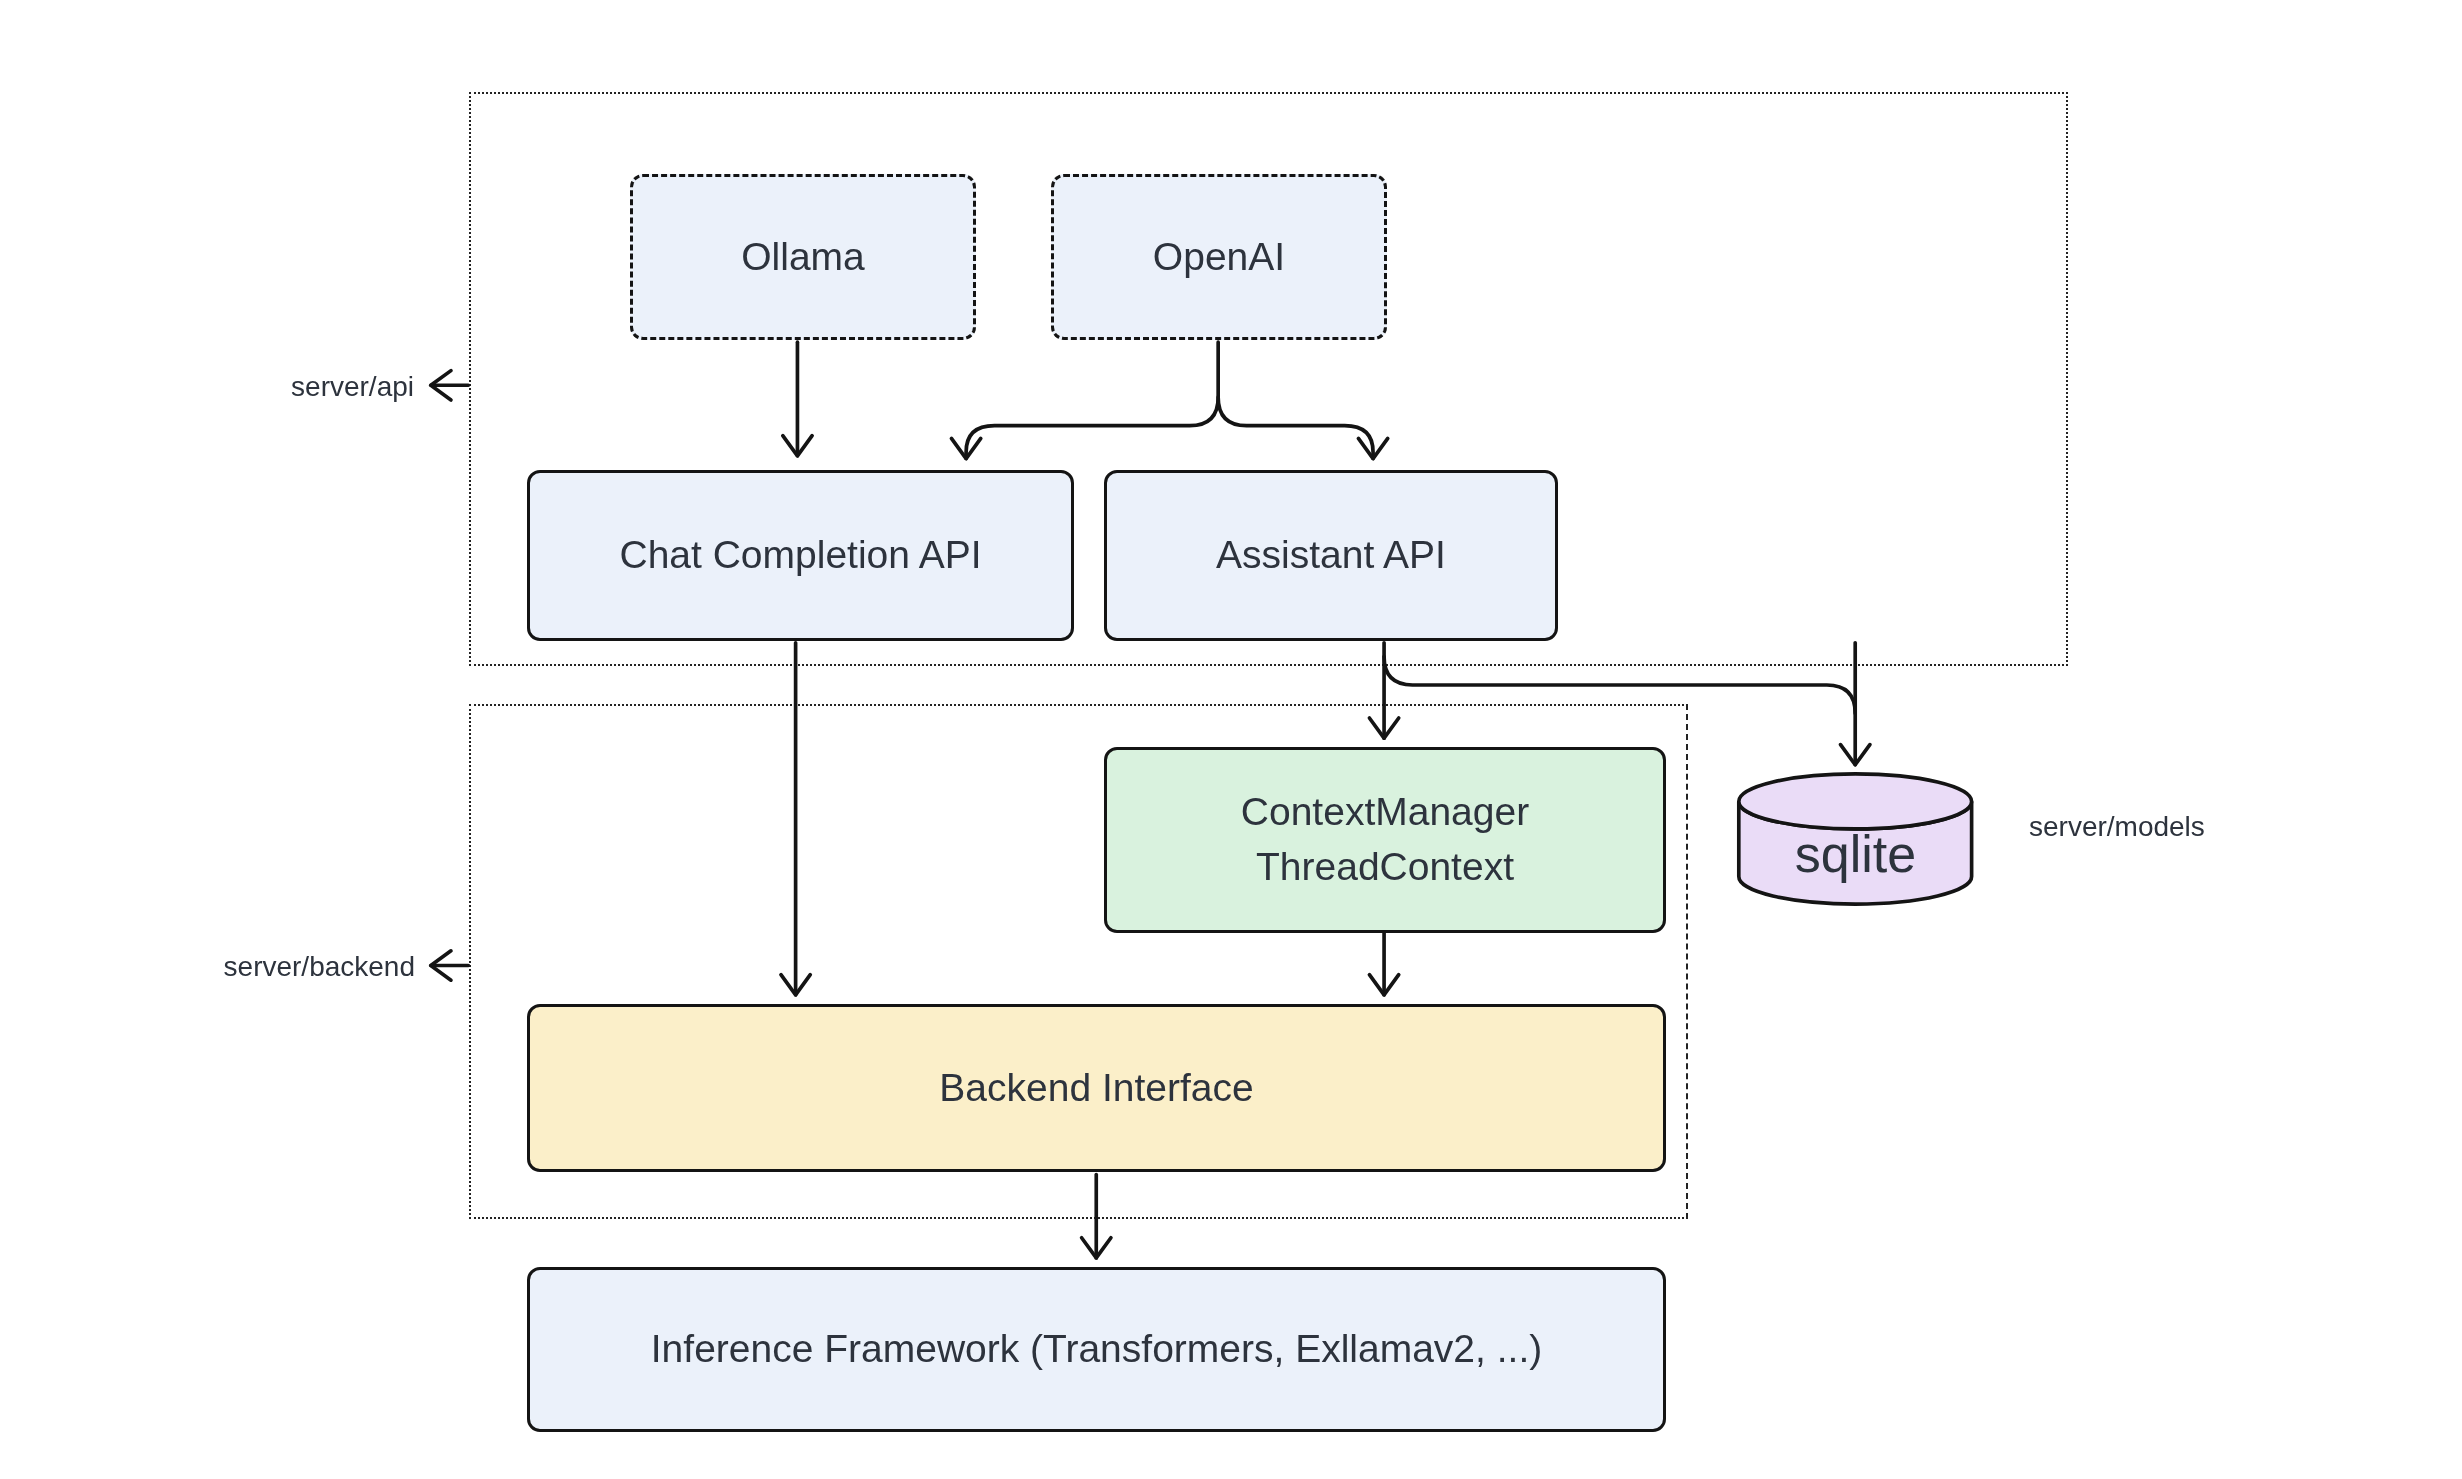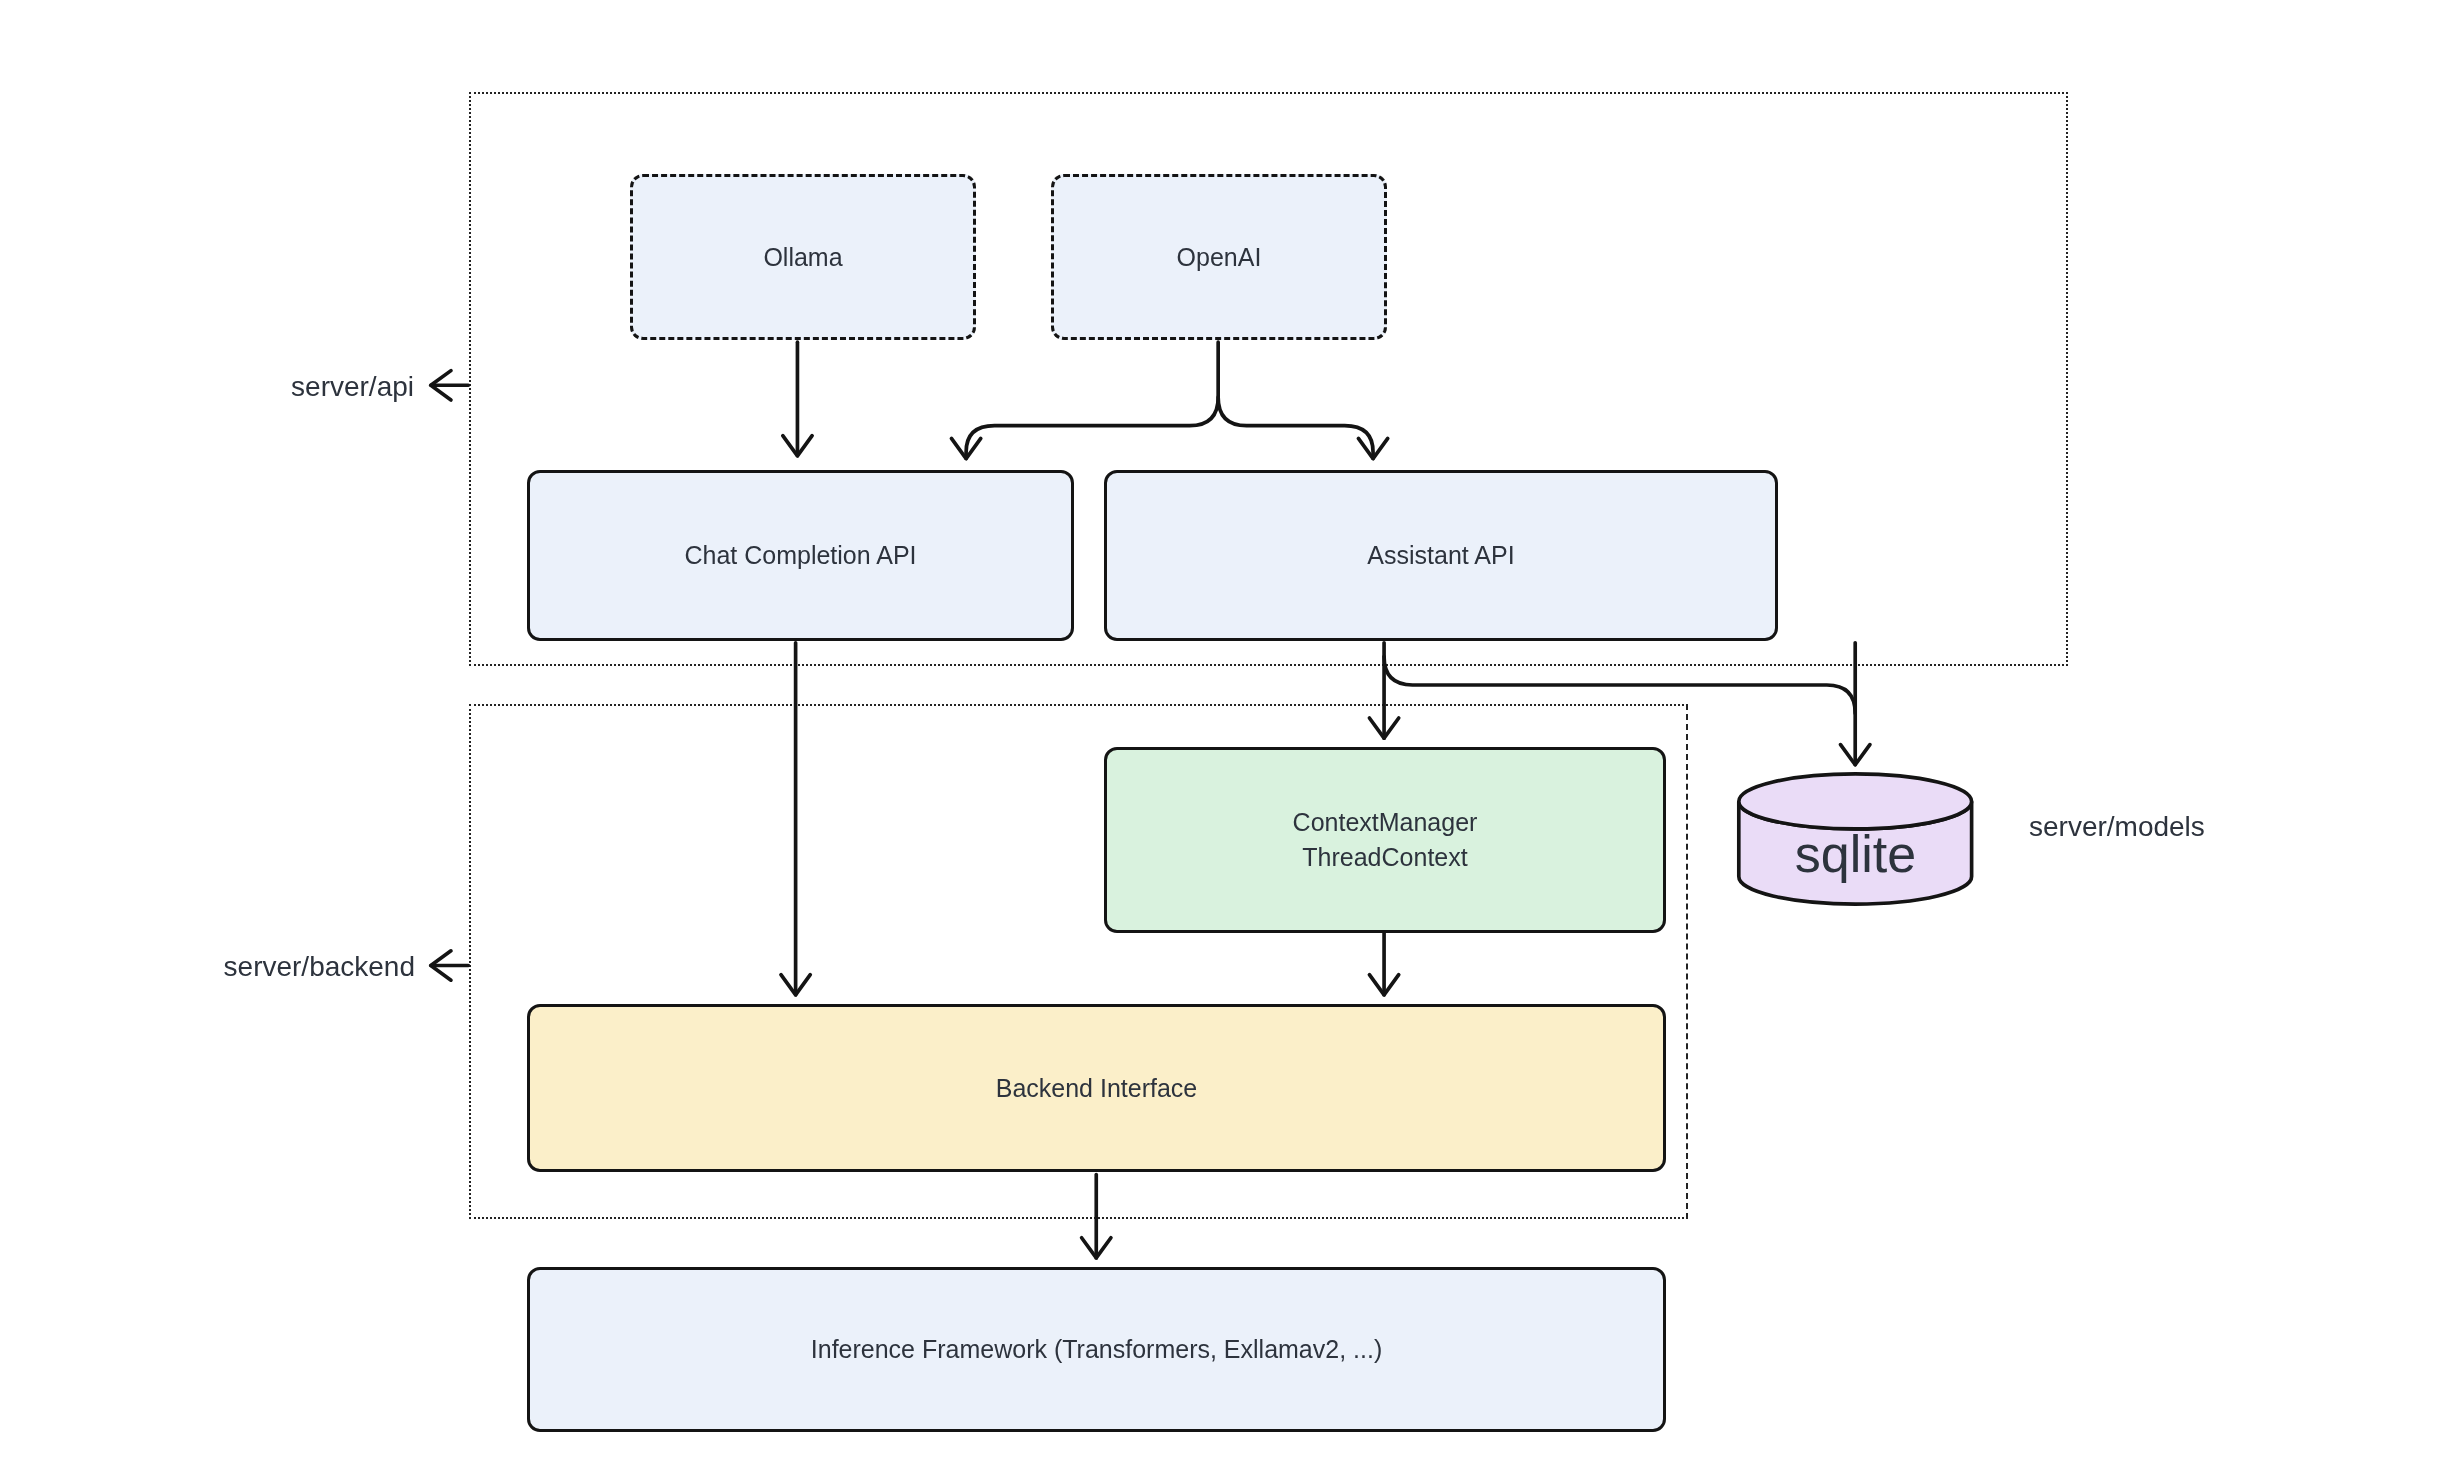--- a/index.html
+++ b/index.html
@@ -29,21 +29,21 @@
     position: absolute;
     display: flex;
     flex-direction: column;
     align-items: center;
     justify-content: center;
     text-align: center;
     box-sizing: border-box;
     background: #EBF1FA;
     border: 3.7px solid #141414;
     border-radius: 13px;
-    font-size: 25px;
+    font-size: 39px;
     line-height: 1.4;
     color: #2d333d;
   }
   .node.dashed {
     border: 3.7px dashed #141414;
   }
   .node.green  { background: #D9F2DE; }
   .node.yellow { background: #FBEFC9; }
   .side-label {
     position: absolute;
@@ -107,21 +107,21 @@
   <div class="node dashed" style="left:630px; top:174px; width:346px; height:166px;">
     <span>Ollama</span>
   </div>
   <div class="node dashed" style="left:1051px; top:174px; width:336px; height:166px;">
     <span>OpenAI</span>
   </div>
 
   <div class="node" style="left:527px; top:470px; width:547px; height:171px;">
     <span>Chat Completion API</span>
   </div>
-  <div class="node" style="left:1104px; top:470px; width:674px; height:171px;">
+  <div class="node" style="left:1104px; top:470px; width:454px; height:171px;">
     <span>Assistant API</span>
   </div>
 
   <div class="node green" style="left:1104px; top:747px; width:562px; height:186px;">
     <span>ContextManager</span>
     <span>ThreadContext</span>
   </div>
   <div class="node yellow" style="left:527px; top:1004px; width:1139px; height:168px;">
     <span>Backend Interface</span>
   </div>

